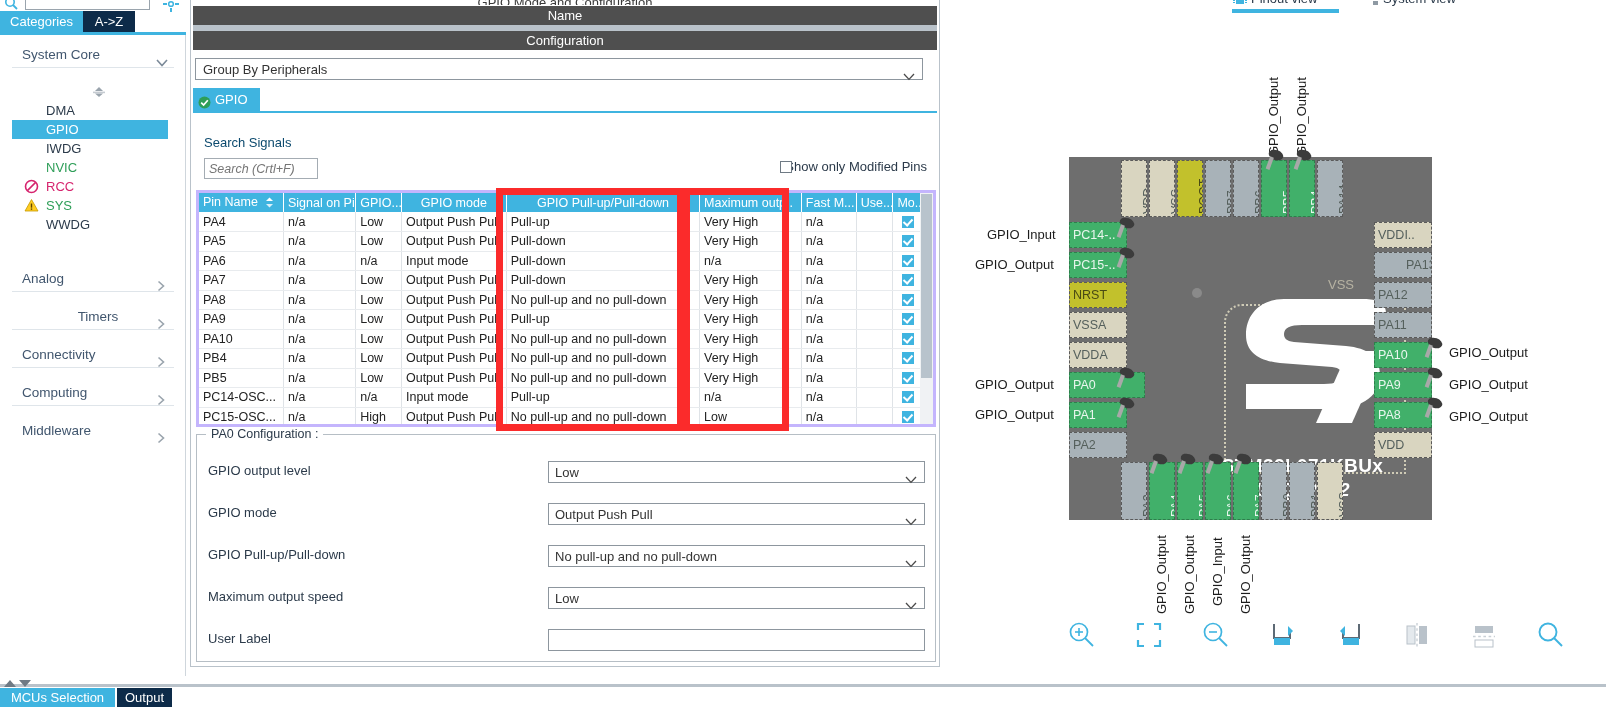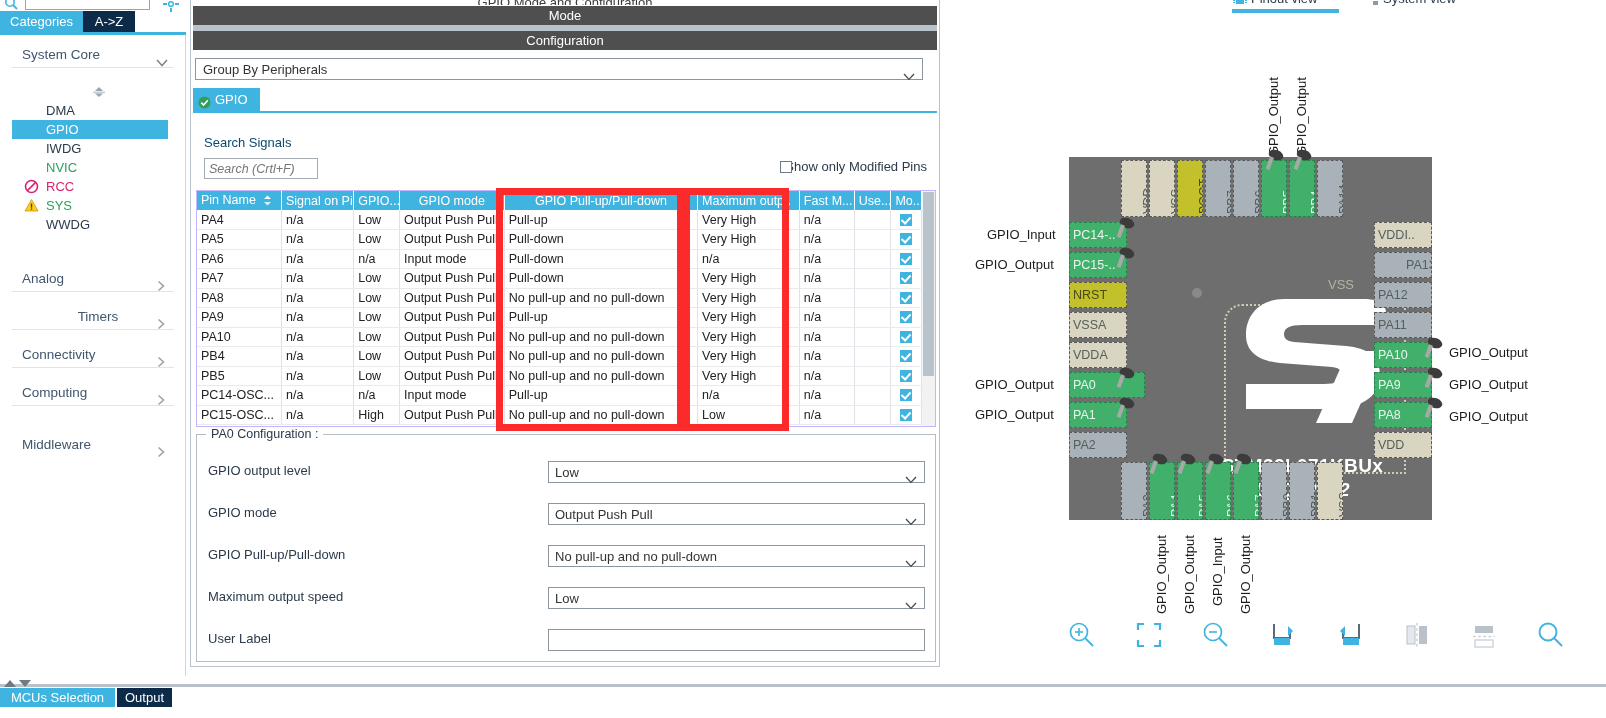--- a/index.html
+++ b/index.html
@@ -116,21 +116,21 @@
     padding-left: 5px;
   }
   .show-modified .box {
     position: absolute; left: 0; top: 2px; width: 12px; height: 12px;
     border: 1px solid #6f7a84; background: #fff;
   }
 
   
   .tbl-wrap {
     position: absolute; left: 5px; top: 190px; width: 740px; height: 237px;
-    border: 1px solid #c4b5fd; background: #fff; overflow: hidden;
+    border: 3px solid #c4b5fd; background: #fff; overflow: hidden;
   }
   table.pins { border-collapse: collapse; width: 725px; table-layout: fixed; }
   table.pins th {
     background: #3fb4e0; color: #ffffff; font-size: 12.5px; font-weight: normal;
     height: 19px; text-align: center; border-right: 1px solid #ffffff;
     white-space: nowrap; overflow: hidden; padding: 0 3px;
   }
   table.pins th.lft { text-align: left; padding-left: 4px; }
   table.pins td {
     font-size: 12.5px; color: #222; height: 19.5px; padding: 0 4px;
@@ -345,35 +345,35 @@
       </div>
       <div class="cat-group" style="top:344px;">
         <div class="cat-head">
           <span>Computing</span>
           <span class="chev"><svg width="10" height="12" viewBox="0 0 10 12">
                 <polyline points="2.5,1.5 7.5,6 2.5,10.5" fill="none" stroke="#9aa4ad" stroke-width="1.6"></polyline>
               </svg></span>
         </div>
       </div>
       <div class="cat-group" style="top:382px;">
-        <div class="cat-head" style="border-bottom:none;margin-top:14px;">
+        <div class="cat-head" style="border-bottom:none;">
           <span>Middleware</span>
           <span class="chev"><svg width="10" height="12" viewBox="0 0 10 12">
                 <polyline points="2.5,1.5 7.5,6 2.5,10.5" fill="none" stroke="#9aa4ad" stroke-width="1.6"></polyline>
               </svg></span>
         </div>
       </div>
 
     </div>
   </div>
 
   <div class="center">
 
     <div class="ctr-title">GPIO Mode and Configuration</div>
-    <div class="bar-mode">Mode</div>
+    <div class="bar-mode">Name</div>
     <div class="bar-sep"></div>
     <div class="bar-config">Configuration</div>
 
     <div class="combo-group">
       <span>Group By Peripherals</span>
       <span class="arrow"><svg width="12" height="8" viewBox="0 0 12 8">
             <polyline points="1,1 6,6.4 11,1" fill="none" stroke="#4a4a4a" stroke-width="1.3"></polyline>
           </svg></span>
     </div>
 

